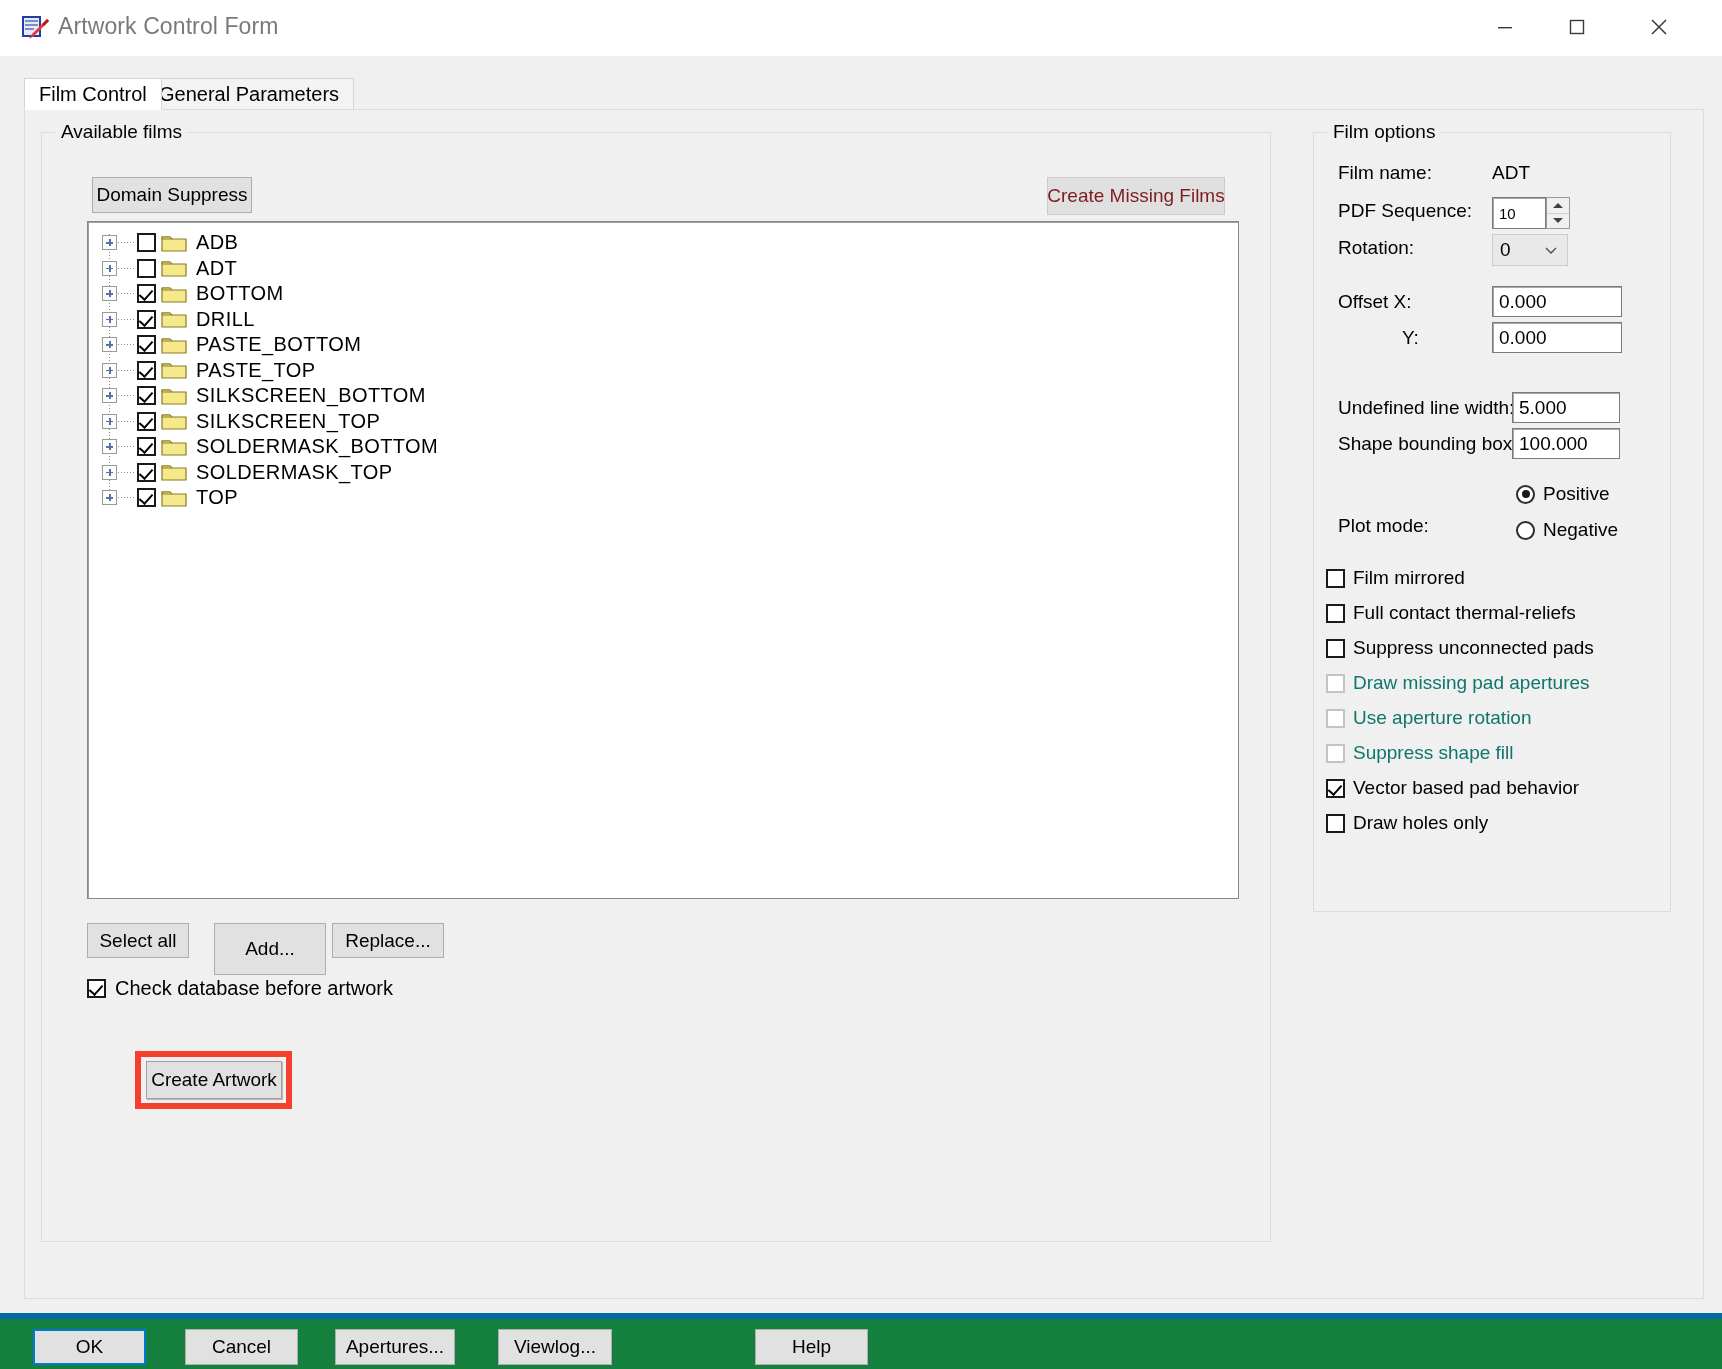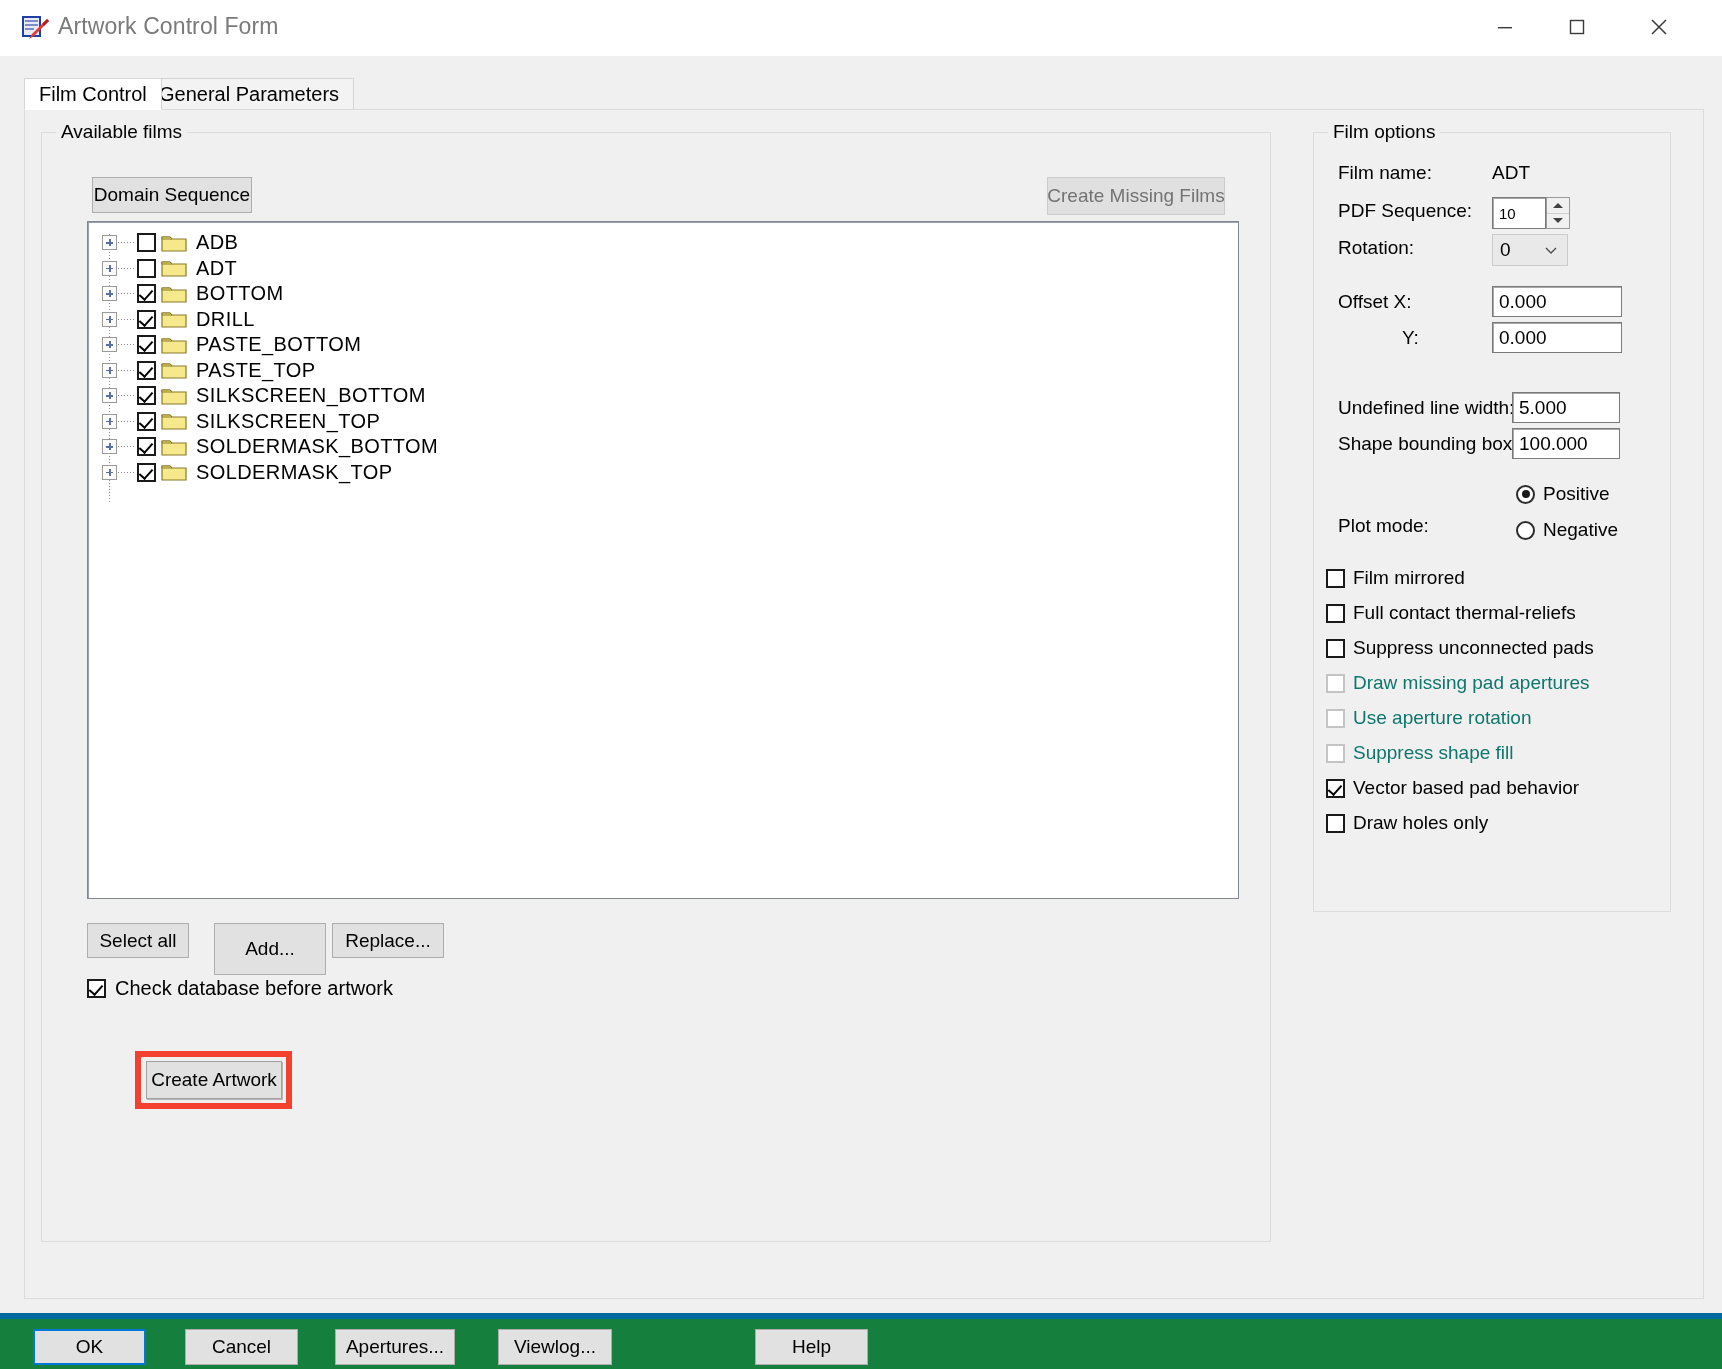--- a/index.html
+++ b/index.html
@@ -122,21 +122,21 @@
     border: 1px solid #adadad;
     box-sizing: border-box;
     display: flex;
     align-items: center;
     justify-content: center;
     font-size: 19px;
     color: #000;
     white-space: nowrap;
   }
   .wbtn.disabled {
-    color: #737373;
+    color: #7f1d1d;
     border-color: #cccccc;
     background: #e0e0e0;
   }
   .wbtn.focus {
     border: 2px solid #0078d7;
   }
 
   .btn-domain { left: 50px; top: 44px; width: 160px; height: 36px; }
   .btn-missing { left: 1005px; top: 44px; width: 178px; height: 38px; }
 
@@ -451,21 +451,21 @@
       <span>General Parameters</span>
     </div>
   </div>
 
   <div class="panel">
 
     <div class="group group-films">
       <span class="group-title">Available films</span>
 
       <div class="wbtn btn-domain">
-        <span>Domain Sequence</span>
+        <span>Domain Suppress</span>
       </div>
       <div class="wbtn btn-missing disabled">
         <span>Create Missing Films</span>
       </div>
 
       <div class="treebox">
         <div class="tree-inner" id="tree-inner">
             <div class="tree-row">
               <span class="expander"></span>
               <span class="dots"></span>
@@ -578,20 +578,32 @@
               <span class="expander"></span>
               <span class="dots"></span>
               <span class="tcheck checked"></span>
               <span class="folder">
                 <svg width="26" height="20" viewBox="0 0 26 20">
                   <path d="M1 4 h8 l2 2 h14 v12 h-24 z" fill="#f5e98c" stroke="#8a7a28" stroke-width="1.2"></path>
                   <path d="M1 4 h8 l2 2 h-10 z" fill="#efdf6e" stroke="#8a7a28" stroke-width="1"></path>
                 </svg>
               </span>
               <span class="tlabel">SOLDERMASK_TOP</span>
+            </div>
+            <div class="tree-row">
+              <span class="expander"></span>
+              <span class="dots"></span>
+              <span class="tcheck checked"></span>
+              <span class="folder">
+                <svg width="26" height="20" viewBox="0 0 26 20">
+                  <path d="M1 4 h8 l2 2 h14 v12 h-24 z" fill="#f5e98c" stroke="#8a7a28" stroke-width="1.2"></path>
+                  <path d="M1 4 h8 l2 2 h-10 z" fill="#efdf6e" stroke="#8a7a28" stroke-width="1"></path>
+                </svg>
+              </span>
+              <span class="tlabel">TOP</span>
             </div>
           </div>
       </div>
 
       <div class="wbtn btn-selectall">
         <span>Select all</span>
       </div>
       <div class="wbtn btn-add">
         <span>Add...</span>
       </div>

